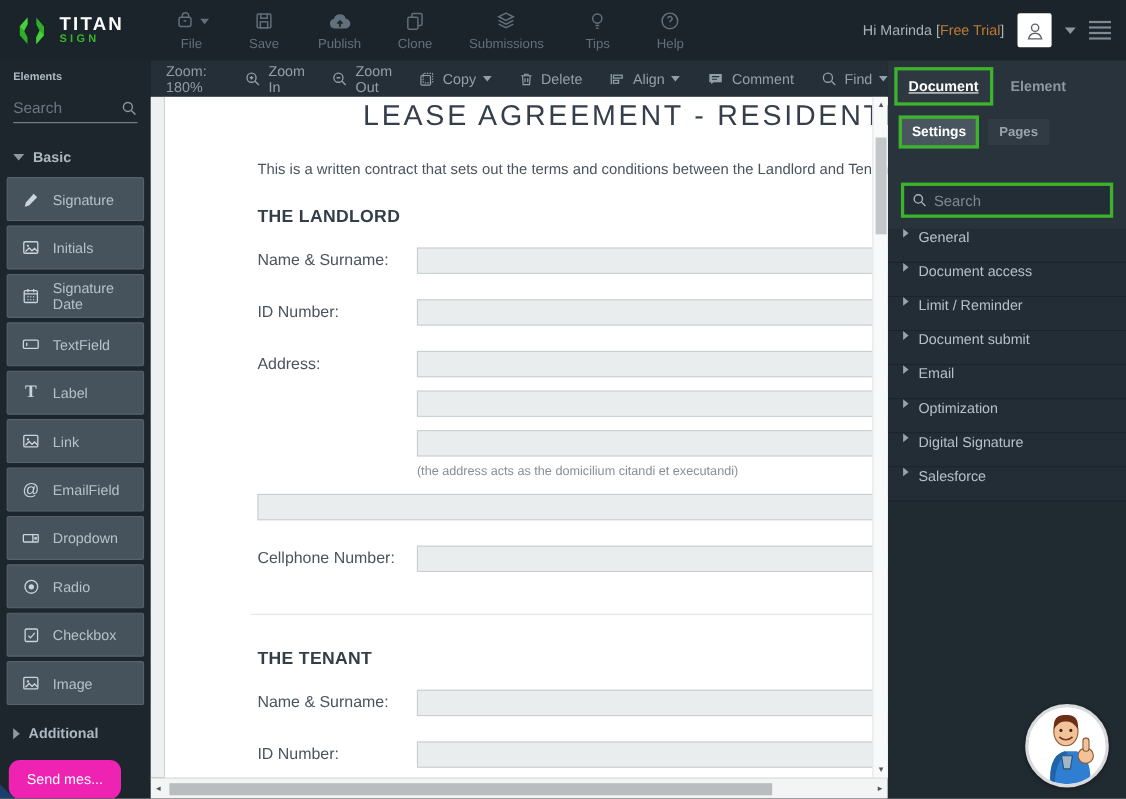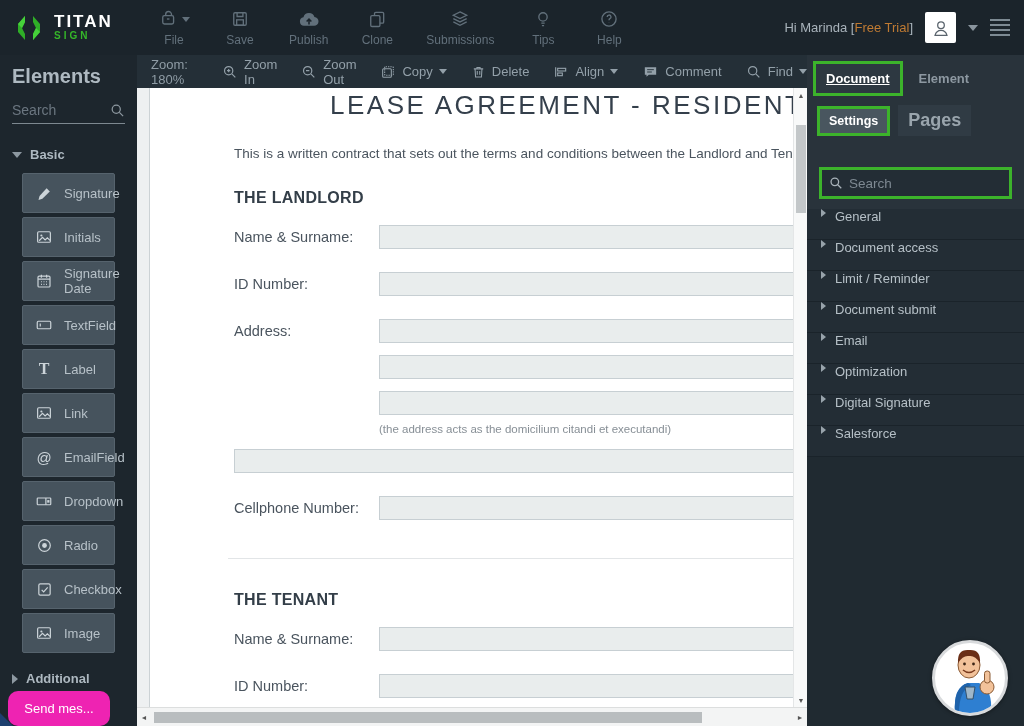--- a/index.html
+++ b/index.html
@@ -24,28 +24,28 @@
   .avatar-box { width:31px; height:31px; background:#fff; border-radius:2px; display:flex; align-items:center; justify-content:center; }
   .chev { width:0; height:0; border-left:5px solid transparent; border-right:5px solid transparent; border-top:6px solid #8a959e; }
   .hamburger { display:flex; flex-direction:column; gap:3px; }
   .hamburger span { display:block; width:20px; height:2px; background:#7d8a93; }
 
   
   .main { flex:1; display:flex; min-height:0; }
 
   
   .sidebar { width:137px; background:#1d262d; display:flex; flex-direction:column; position:relative; flex-shrink:0; }
-  .sb-title { font-size:20px; font-weight:bold; color:#aeb9c1; padding:10px 12px 8px; }
+  .sb-title { font-size:10px; font-weight:bold; color:#aeb9c1; padding:10px 12px 8px; }
   .sb-search { margin:6px 12px 0; border-bottom:1px solid #7d8890; display:flex; align-items:center; padding-bottom:5px; }
   .sb-search input { flex:1; background:transparent; border:none; outline:none; color:#cfd6db; font-size:14px; width:80px; font-family:"Liberation Sans",sans-serif; }
   .sb-search input::placeholder { color:#6b7680; }
   .sec-head { display:flex; align-items:center; gap:8px; padding-left:12px; font-size:13px; font-weight:bold; color:#adb8c0; }
   .tri-down { width:0; height:0; border-left:5px solid transparent; border-right:5px solid transparent; border-top:6px solid #8d98a1; }
   .tri-right { width:0; height:0; border-top:5px solid transparent; border-bottom:5px solid transparent; border-left:6px solid #8d98a1; }
-  .el-list { margin-top:11px; padding:0 22px; }
+  .el-list { margin-top:11px; padding:0 6px; }
   .el-item { height:40px; margin-bottom:4px; background:#46535d; border:1px solid #56636d; border-radius:2px; display:flex; align-items:center; padding-left:12px; gap:11px; color:#b7c1c8; font-size:13px; cursor:pointer; }
   .el-item .icon { width:18px; height:18px; color:#ccd4d9; display:flex; align-items:center; justify-content:center; flex-shrink:0; font-size:15px; }
   .icon svg { display:block; }
   .send-btn { position:absolute; left:8px; bottom:0; width:102px; height:35px; background:#ee23b2; border:none; border-radius:10px; color:#fff; font-size:13px; font-family:"Liberation Sans",sans-serif; cursor:pointer; z-index:5; }
   .corner-peek { position:absolute; left:0; bottom:0; width:0; height:0; border-bottom:13px solid #1d3f6e; border-right:13px solid transparent; z-index:4; }
 
   
   .center { flex:1; display:flex; flex-direction:column; min-width:0; }
   .toolbar { height:33px; background:#242f37; display:flex; align-items:center; padding-left:14px; gap:24px; flex-shrink:0; }
   .tb-zoom { font-size:13px; color:#8f9ca5; }
@@ -78,21 +78,21 @@
   .hs-left { left:0; } .hs-right { right:0; }
   .hs-thumb { position:absolute; left:17px; top:4px; width:548px; height:11px; background:#b9bdbf; cursor:pointer; }
 
   
   .rpanel { width:217px; background:#29333b; display:flex; flex-direction:column; flex-shrink:0; }
   .rtabs { display:flex; align-items:center; padding:6px 0 0 6px; }
   .rtab-active { padding:7px 10px; background:#2d3841; border:3px solid #3cb32b; font-size:13px; font-weight:bold; color:#fff; cursor:pointer;text-decoration:underline; }
   .rtab { margin-left:16px; font-size:13px; font-weight:bold; color:#8d98a1; cursor:pointer; }
   .rsubtabs { display:flex; align-items:center; margin:9px 0 0 10px; }
   .rsub-active { padding:5px 9px; background:#49565f; border:3px solid #3cb32b; font-size:12.5px; font-weight:bold; color:#fff; cursor:pointer; }
-  .rsub { margin-left:8px; padding:5px 10px; background:#303b44; font-size:18px; font-weight:bold; color:#9aa5ad; cursor:pointer; }
+  .rsub { margin-left:8px; padding:5px 10px; background:#303b44; font-size:12px; font-weight:bold; color:#9aa5ad; cursor:pointer; }
   .rsearch { margin:31px 12px 10px; height:32px; border:3px solid #3cb32b; background:#232d35; display:flex; align-items:center; padding:0 7px; gap:6px; }
   .rsearch .icon { color:#a9b3ba; display:flex; }
   .rsearch input { flex:1; background:transparent; border:none; outline:none; color:#cfd6db; font-size:13.5px; width:60px; font-family:"Liberation Sans",sans-serif; }
   .rsearch input::placeholder { color:#7e8992; }
   .accordion { display:flex; flex-direction:column; }
   .acc-row { height:31px; background:#232d35; border-bottom:1px solid #1a232a; display:flex; padding-left:14px; gap:9px; cursor:pointer; }
   .acc-row .tri-right { border-left-color:#98a3ab; border-top-width:4px; border-bottom-width:4px; border-left-width:5px; }
   .acc-label { font-size:13px; color:#b6c0c7; }
   .rpanel-rest { flex:1; background:#202a31; }
 

